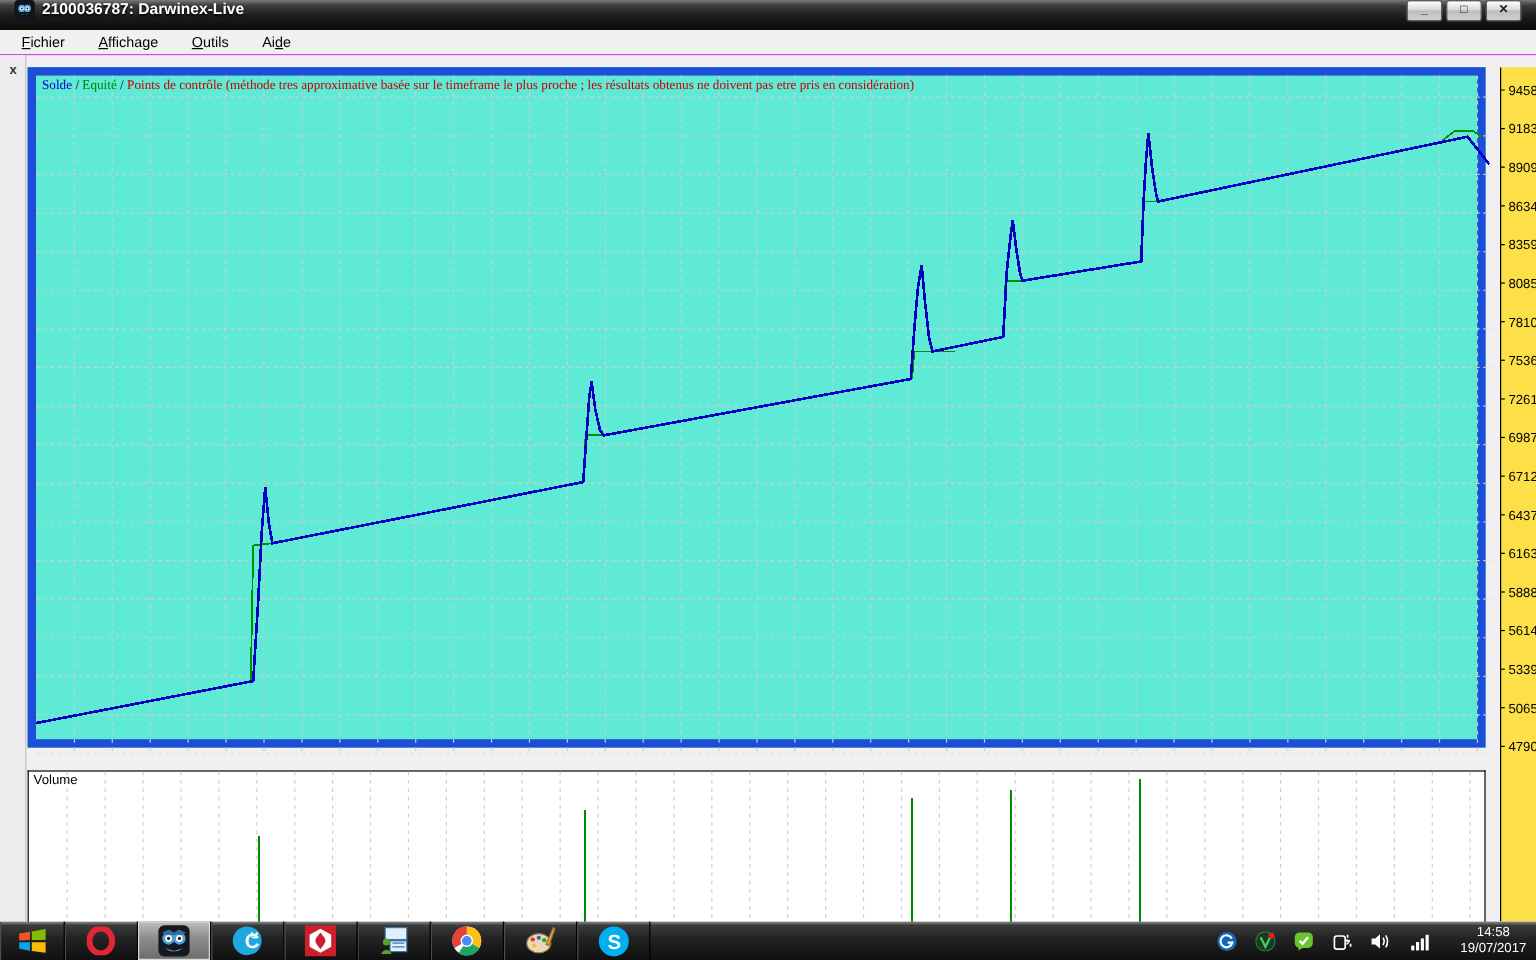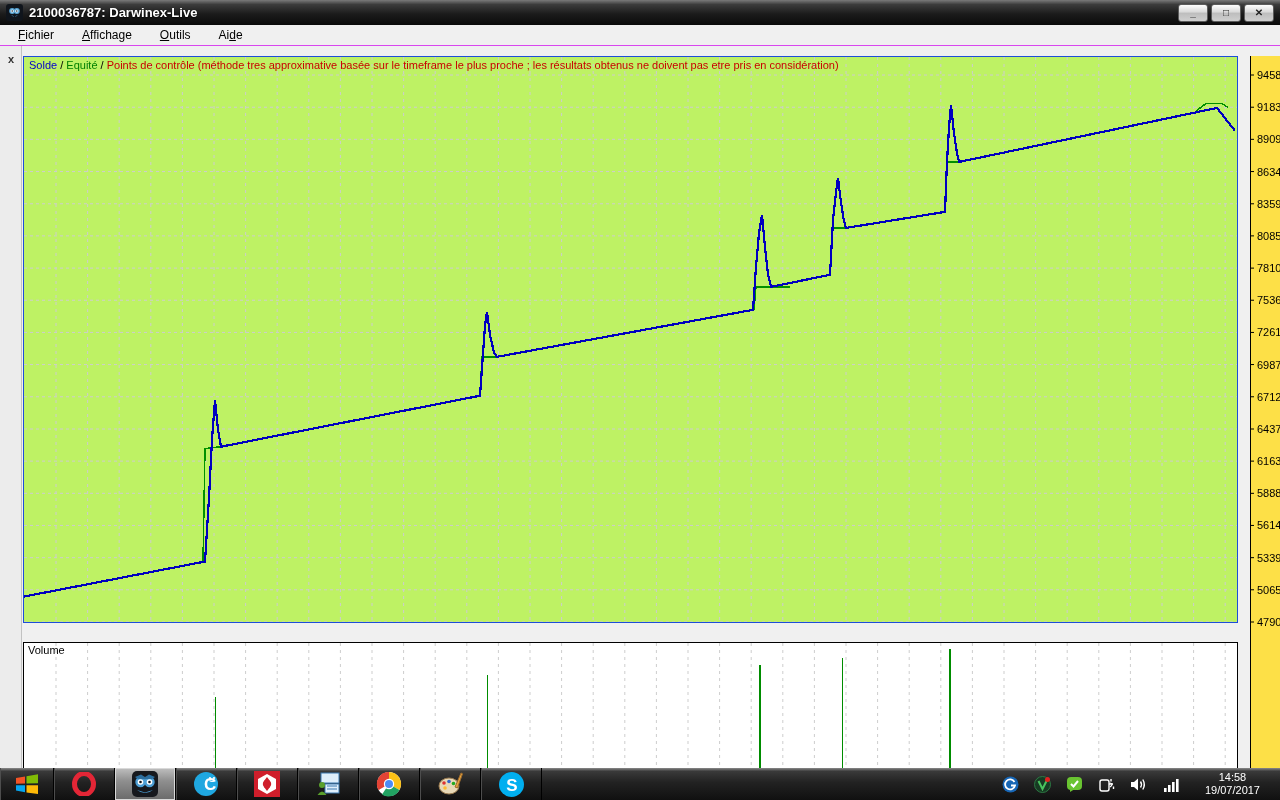--- a/index.html
+++ b/index.html
@@ -2,53 +2,53 @@
 <html><head>
 <meta charset="utf-8">
 <style>
   * { margin:0; padding:0; box-sizing:border-box; }
   html,body { width:1280px; height:800px; overflow:hidden; font-family:"Liberation Sans", sans-serif; background:#f0f0f0; }
   #screen { position:relative; width:1280px; height:800px; background:#f0f0f0; }
 
   
   #titlebar { position:absolute; left:0; top:0; width:1280px; height:25px;
     background:linear-gradient(#7a7a7a 0%, #3c3c3c 18%, #1c1c1c 55%, #0a0a0a 100%);
-    display:flex; align-items:center; padding:0 6px; }
+    display:flex; padding:0 12px; }
   #title-icon { width:17px; height:17px; margin-right:6px; border-radius:3px; background:#10151c; display:flex; align-items:center; justify-content:center; }
   #title-text { color:#fff; font-weight:bold; font-size:13px; text-shadow:0 1px 2px #000; flex:1; }
   .winbtn { width:30px; height:18px; margin-left:3px; border:1px solid #5c5c5c; border-radius:3px;
     background:linear-gradient(#fefefe, #d8d8d8 45%, #bdbdbd 50%, #cfcfcf); color:#222;
     font-size:10px; font-weight:bold; display:flex; align-items:center; justify-content:center; line-height:1; }
 
   
   #menubar { position:absolute; left:0; top:25px; width:1280px; height:21px; background:#f0f0f0;
     border-bottom:1px solid #d946ef; display:flex; align-items:center; padding-left:8px; }
   .menu-item { font-size:12px; color:#000; padding:2px 10px; margin-right:8px; }
   .menu-item u { text-decoration:underline; }
 
   
   #left-strip { position:absolute; left:0; top:46px; width:22px; height:722px; background:#ececec; border-right:1px solid #c2c2c2; }
   #panel-close { position:absolute; left:4px; top:6px; width:14px; height:14px; font-size:11px; font-weight:bold; color:#333;
     display:flex; align-items:center; justify-content:center; }
 
-  #main-chart { position:absolute; left:23px; top:56px; width:1215px; height:567px; background:#bef264; border:1px solid #1d4ed8; }
+  #main-chart { position:absolute; left:23px; top:56px; width:1215px; height:567px; background:#5eead4; border:7px solid #1d4ed8;font-family:Liberation Serif, serif; }
   #legend { position:absolute; left:5px; top:2px; font-size:11px; white-space:nowrap; }
   #volume-panel { position:absolute; left:23px; top:642px; width:1215px; height:143px; background:#fff; border:1px solid #000; border-bottom:none; }
   #volume-label { position:absolute; left:4px; top:1px; font-size:11px; color:#000; }
   #axis-col { position:absolute; left:1250px; top:56px; width:41px; height:712px; background:#fde047; }
   svg { display:block; }
 
   
   #taskbar { position:absolute; left:0; top:768px; width:1280px; height:32px;
     background:linear-gradient(#8a8a8a 0%, #3a3a3a 10%, #222 45%, #101010 100%); display:flex; align-items:stretch; }
   .tb-cell { width:61px; display:flex; align-items:center; justify-content:center;
     border-right:1px solid #000; box-shadow:inset 1px 0 0 #4d4d4d; }
   #start-cell { width:54px; }
   .tb-cell.active { background:linear-gradient(#bfbfbf, #8f8f8f 40%, #6a6a6a); box-shadow:inset 0 0 0 1px #d9d9d9; }
-  #tray { margin-left:auto; display:flex; align-items:center; gap:15px; padding-right:20px; }
+  #tray { margin-left:auto; display:flex; align-items:center; gap:15px; padding-right:8px; }
   #tray-clock { color:#fff; font-size:11px; text-align:center; line-height:13px; padding-left:8px; white-space:nowrap; }
 </style>
 </head>
 <body>
 
 <div id="screen">
 
   <div id="titlebar">
     <div id="title-icon">
       <svg width="13" height="13" viewBox="0 0 13 13">

